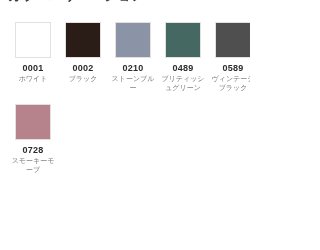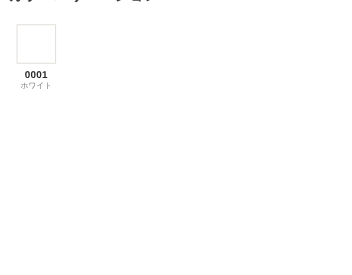--- a/index.html
+++ b/index.html
@@ -98,15 +98,40 @@
   <div class="header-clip">
     <div class="header-title">カラーバリエーション</div>
   </div>
 
   <div class="swatch-grid">
       <div class="swatch-cell">
         <div class="swatch-chip" style="background: rgb(255, 255, 255); border-color: rgb(227, 225, 222);"></div>
         <div class="swatch-code">0001</div>
         <div class="swatch-name">ホワイト</div>
       </div>
+      <div class="swatch-cell">
+        <div class="swatch-chip" style="background: rgb(42, 29, 23); border-color: rgb(227, 225, 222);"></div>
+        <div class="swatch-code">0002</div>
+        <div class="swatch-name">ブラック</div>
+      </div>
+      <div class="swatch-cell">
+        <div class="swatch-chip" style="background: rgb(139, 147, 166); border-color: rgb(227, 225, 222);"></div>
+        <div class="swatch-code">0210</div>
+        <div class="swatch-name">ストーンブルー</div>
+      </div>
+      <div class="swatch-cell">
+        <div class="swatch-chip" style="background: rgb(69, 104, 98); border-color: rgb(227, 225, 222);"></div>
+        <div class="swatch-code">0489</div>
+        <div class="swatch-name">ブリティッシュグリーン</div>
+      </div>
+      <div class="swatch-cell">
+        <div class="swatch-chip" style="background: rgb(79, 79, 79); border-color: rgb(227, 225, 222);"></div>
+        <div class="swatch-code">0589</div>
+        <div class="swatch-name">ヴィンテージブラック</div>
+      </div>
+      <div class="swatch-cell">
+        <div class="swatch-chip" style="background: rgb(182, 131, 140); border-color: rgb(227, 225, 222);"></div>
+        <div class="swatch-code">0728</div>
+        <div class="swatch-name">スモーキーモーブ</div>
+      </div>
     </div>
 
 </div>
 
 </body></html>

